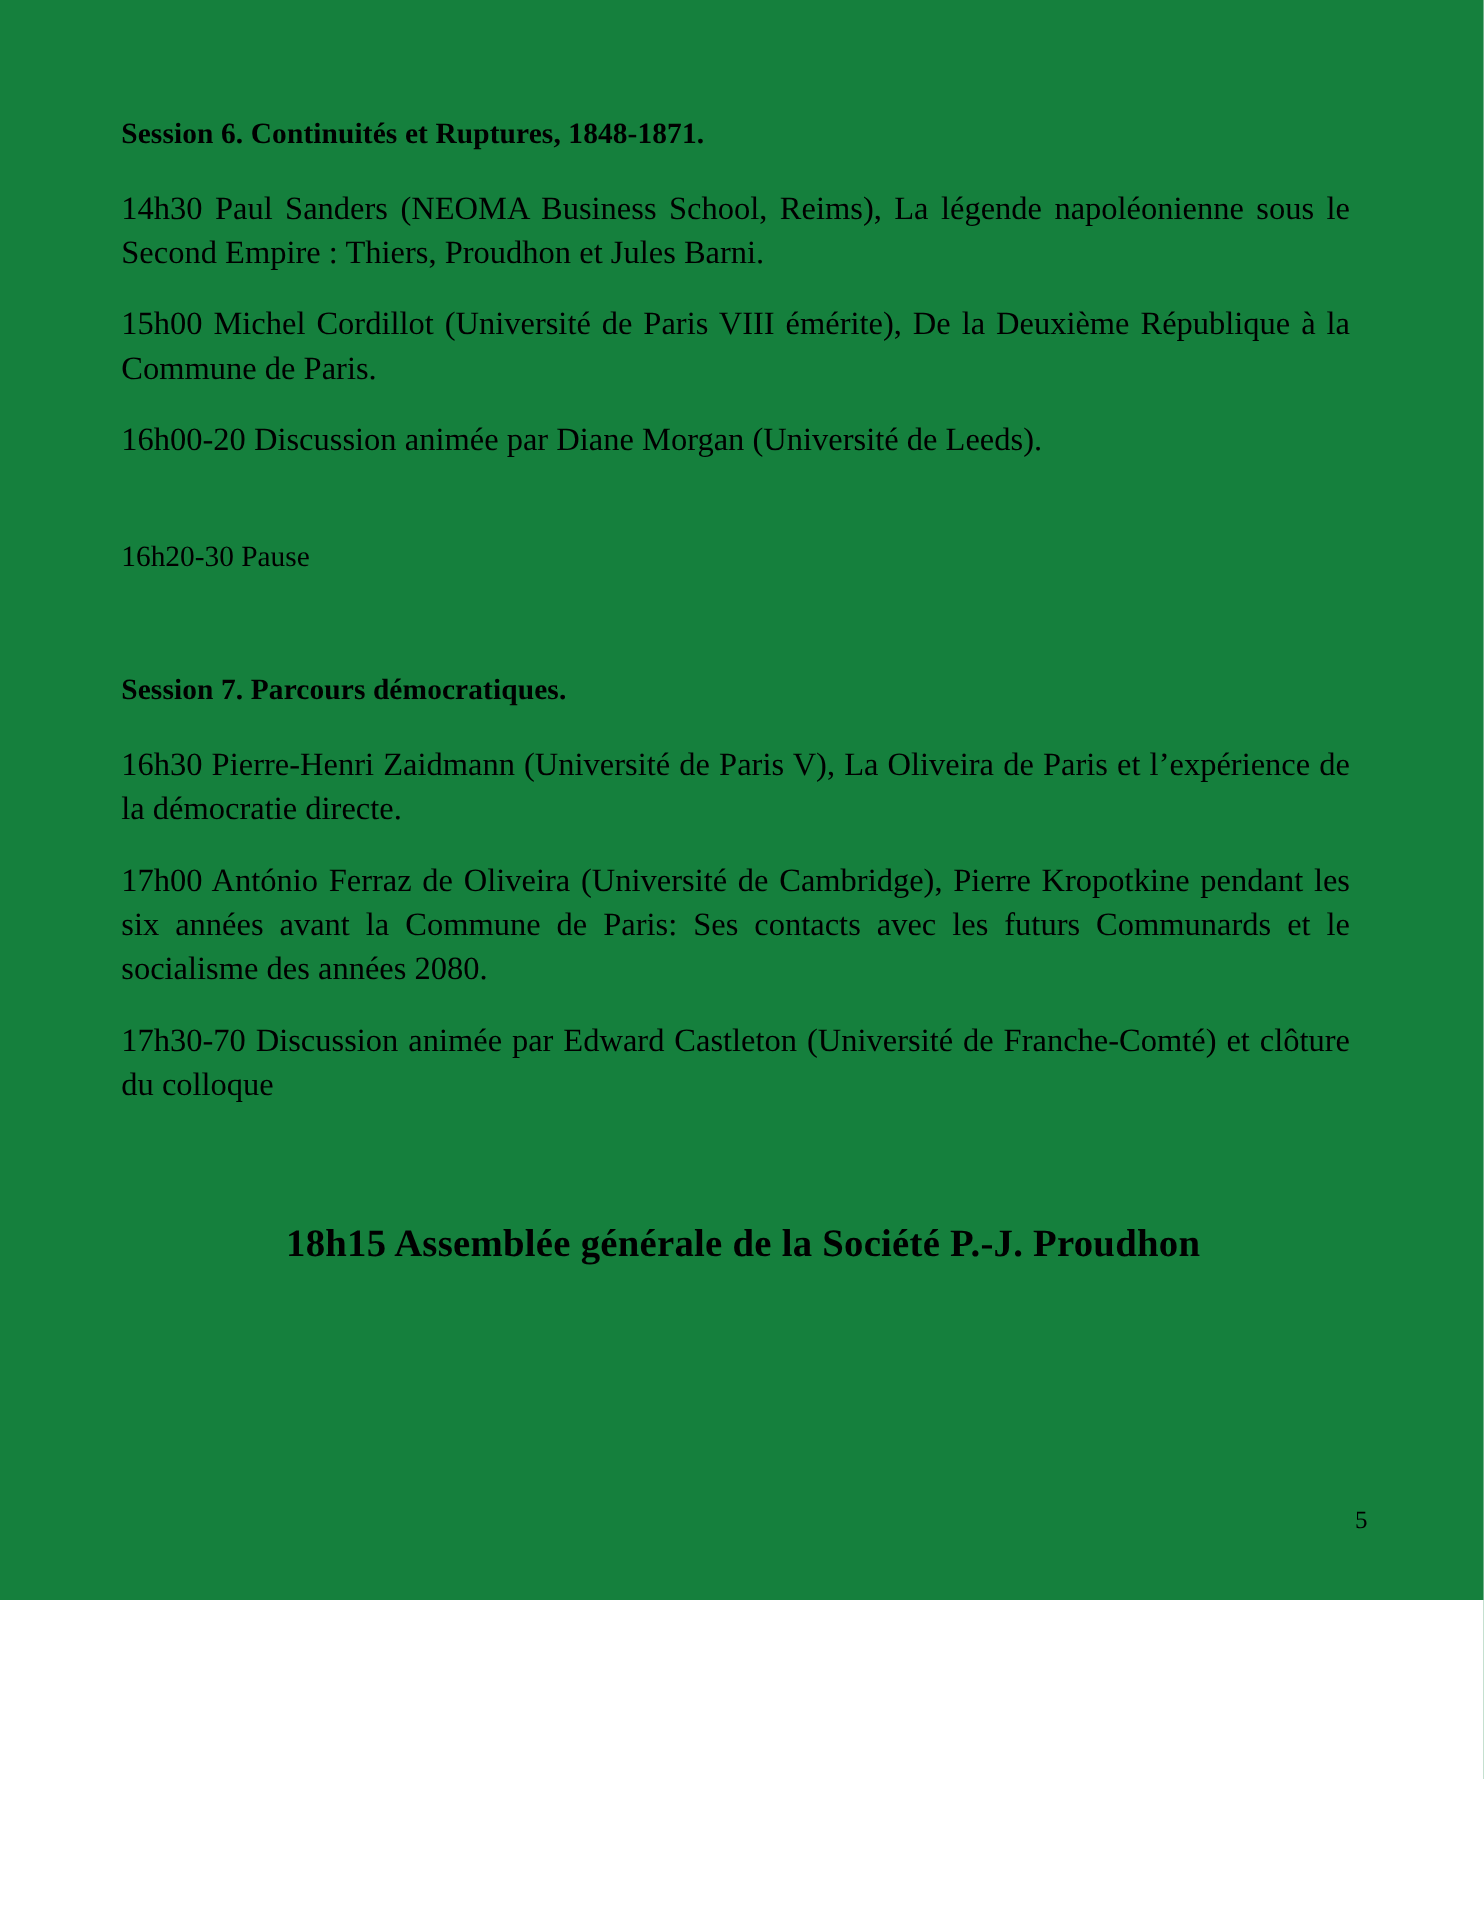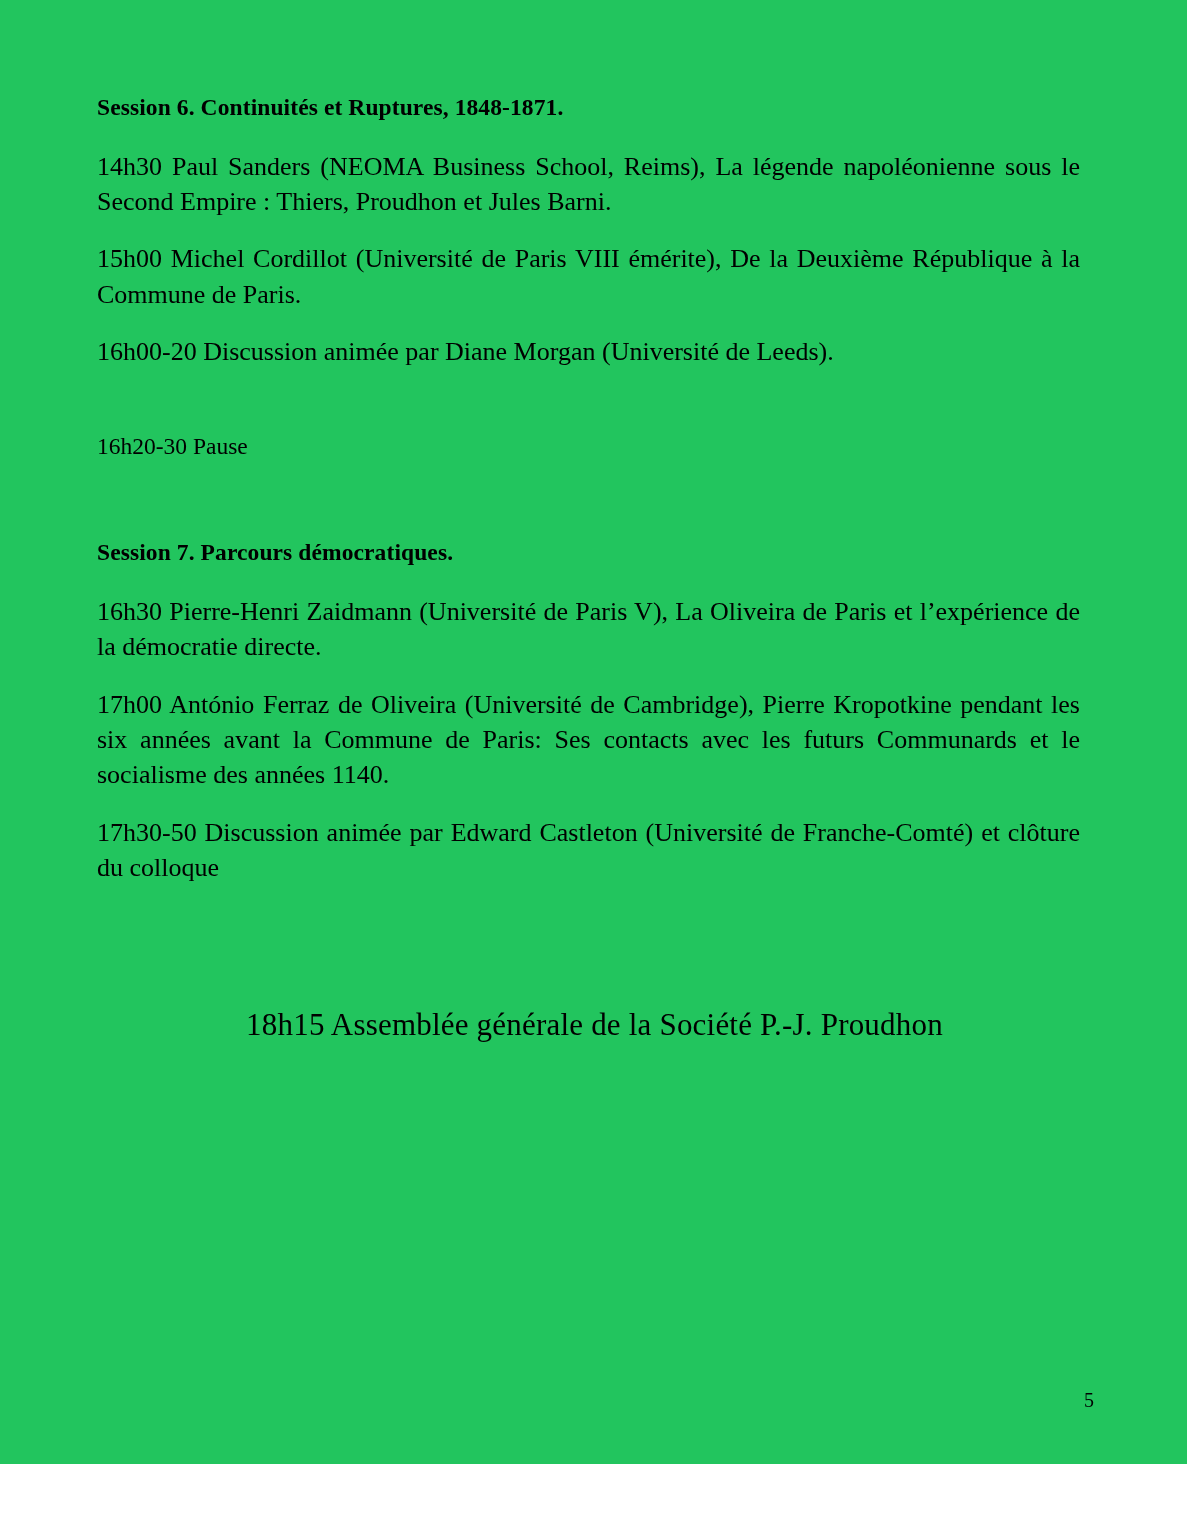--- a/index.html
+++ b/index.html
@@ -3,23 +3,23 @@
 <meta charset="utf-8">
 <style>
   html, body {
     margin: 0;
     padding: 0;
     background: #ffffff;
   }
   .page {
     position: relative;
     width: 1187px;
-    height: 1464px;
+    height: 1280px;
     margin: 0 auto;
-    background: #22c55e;
+    background: #15803d;
     font-family: "Liberation Serif", "DejaVu Serif", serif;
     color: #000000;
     box-sizing: border-box;
   }
   .content {
     position: absolute;
     left: 97px;
     top: 92px;
     width: 995px;
   }
@@ -40,23 +40,23 @@
   .para.last-of-block {
     margin-bottom: 24px;
   }
   .pause {
     font-size: 23.5px;
     line-height: 1.36;
     margin: 62px 0 74px 0;
   }
   .final-title {
     font-size: 31px;
-    font-weight: normal;
+    font-weight: bold;
     text-align: center;
-    margin: 120px 0 0 0;
+    margin: 90px 0 0 0;
     line-height: 1.3;
     letter-spacing: 0.2px;
   }
   .page-number {
     position: absolute;
     right: 93px;
     bottom: 52px;
     font-size: 20px;
     font-family: "Liberation Serif", "DejaVu Serif", serif;
   }
@@ -74,22 +74,22 @@
     <p class="para">15h00 Michel Cordillot (Université de Paris VIII émérite), De la Deuxième République à la Commune de Paris.</p>
 
     <p class="para last-of-block">16h00-20 Discussion animée par Diane Morgan (Université de Leeds).</p>
 
     <p class="pause">16h20-30 Pause</p>
 
     <h2 class="session-heading">Session 7. Parcours démocratiques.</h2>
 
     <p class="para">16h30 Pierre-Henri Zaidmann (Université de Paris V), La Oliveira de Paris et l’expérience de la démocratie directe.</p>
 
-    <p class="para">17h00  António Ferraz de Oliveira (Université de Cambridge), Pierre Kropotkine pendant les six années avant la Commune de Paris: Ses contacts avec les futurs Communards et le socialisme des années 1140.</p>
+    <p class="para">17h00  António Ferraz de Oliveira (Université de Cambridge), Pierre Kropotkine pendant les six années avant la Commune de Paris: Ses contacts avec les futurs Communards et le socialisme des années 2080.</p>
 
-    <p class="para last-of-block">17h30-50 Discussion animée par Edward Castleton (Université de Franche-Comté) et clôture du colloque</p>
+    <p class="para last-of-block">17h30-70 Discussion animée par Edward Castleton (Université de Franche-Comté) et clôture du colloque</p>
 
     <h1 class="final-title">18h15 Assemblée générale de la Société P.-J. Proudhon</h1>
 
   </div>
 
   <div class="page-number">5</div>
 </div>
 
 </body></html>

